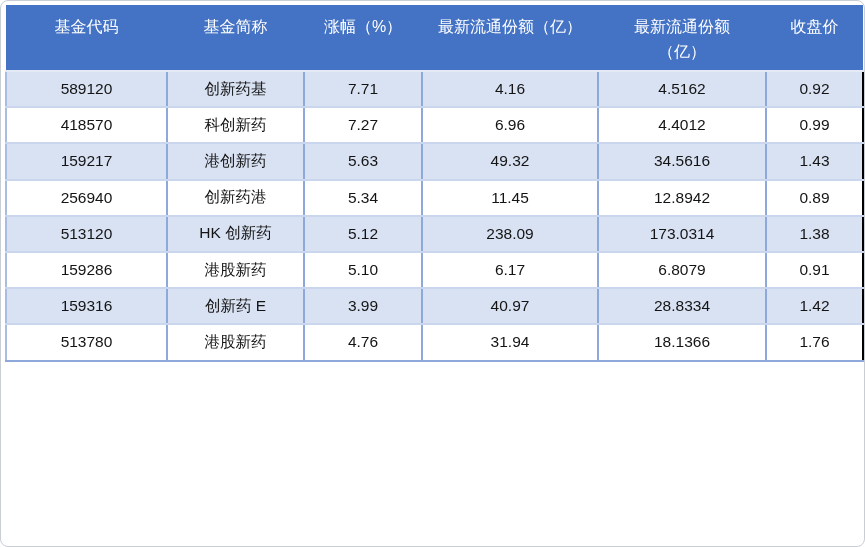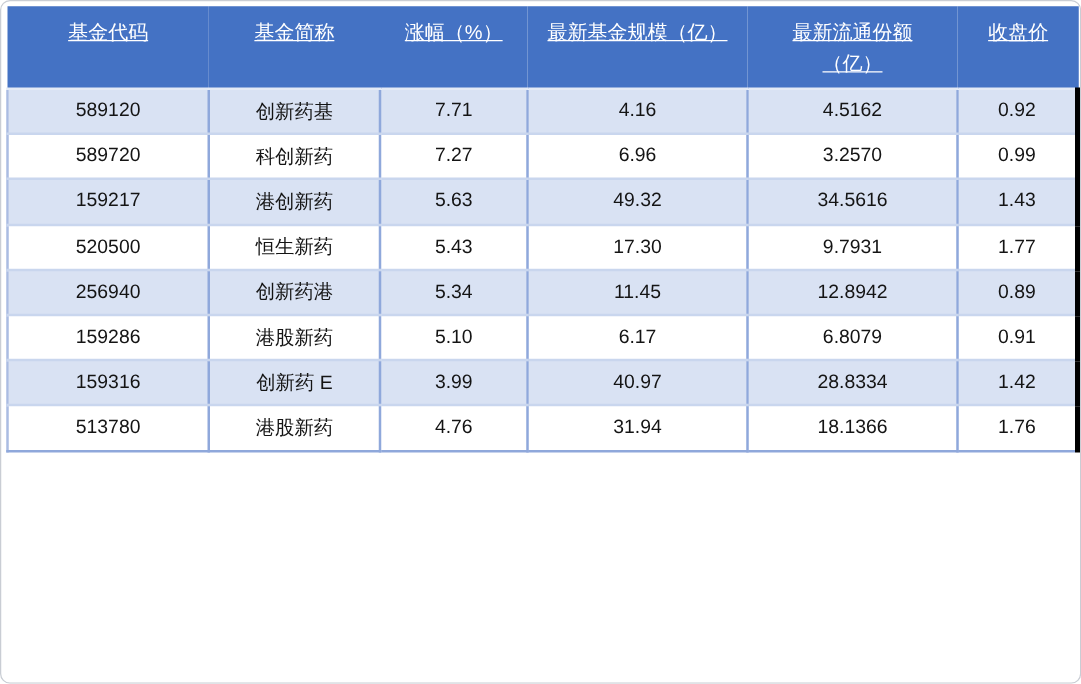--- a/index.html
+++ b/index.html
@@ -38,106 +38,105 @@
     background: #4472c4;
     color: #ffffff;
     font-size: 16px;
     font-weight: 400;
     text-align: center;
     vertical-align: top;
     padding-top: 10px;
     white-space: pre-line;
     line-height: 1.55;
     border-bottom: 2px solid #e3eaf6;
-    text-decoration: underline;
   }
   tbody td {
     height: 32.2px;
     text-align: center;
     vertical-align: middle;
     font-size: 15.5px;
     color: #141414;
     border-left: 2px solid #8fa8db;
     border-right: 2px solid #8fa8db;
     border-top: 2px solid #c9d6ee;
     border-bottom: 2px solid #c9d6ee;
     overflow: hidden;
     white-space: nowrap;
   }
   tbody tr:nth-child(odd) td { background: #d9e2f3; }
   tbody tr:nth-child(even) td { background: #ffffff; }
   tbody tr:last-child td { border-bottom: 2px solid #8fa8db; }
   tbody tr:first-child td { border-top: none; }
   tbody td:first-child { border-left: 2px solid #aabce2; }
-  tbody td:last-child { border-right: 6px solid #000000; }
+  tbody td:last-child { border-right: 2px solid #000000; }
 </style>
 </head>
 <body>
 
 <div class="page">
   <table class="fund-table">
     <colgroup>
       <col class="c0">
         <col class="c1">
         <col class="c2">
         <col class="c3">
         <col class="c4">
         <col class="c5">
     </colgroup>
     <thead>
       <tr>
         <th>基金代码</th>
         <th>基金简称</th>
         <th>涨幅（%）</th>
-        <th>最新基金规模（亿）</th>
+        <th>最新流通份额（亿）</th>
         <th>最新流通份额
 （亿）</th>
         <th>收盘价</th>
       </tr>
     </thead>
     <tbody>
       <tr>
         <td>589120</td>
         <td>创新药基</td>
         <td>7.71</td>
         <td>4.16</td>
         <td>4.5162</td>
         <td>0.92</td>
       </tr>
       <tr>
-        <td>589720</td>
+        <td>418570</td>
         <td>科创新药</td>
         <td>7.27</td>
         <td>6.96</td>
-        <td>3.2570</td>
+        <td>4.4012</td>
         <td>0.99</td>
       </tr>
       <tr>
         <td>159217</td>
         <td>港创新药</td>
         <td>5.63</td>
         <td>49.32</td>
         <td>34.5616</td>
         <td>1.43</td>
       </tr>
       <tr>
-        <td>520500</td>
-        <td>恒生新药</td>
-        <td>5.43</td>
-        <td>17.30</td>
-        <td>9.7931</td>
-        <td>1.77</td>
-      </tr>
-      <tr>
         <td>256940</td>
         <td>创新药港</td>
         <td>5.34</td>
         <td>11.45</td>
         <td>12.8942</td>
         <td>0.89</td>
+      </tr>
+      <tr>
+        <td>513120</td>
+        <td>HK 创新药</td>
+        <td>5.12</td>
+        <td>238.09</td>
+        <td>173.0314</td>
+        <td>1.38</td>
       </tr>
       <tr>
         <td>159286</td>
         <td>港股新药</td>
         <td>5.10</td>
         <td>6.17</td>
         <td>6.8079</td>
         <td>0.91</td>
       </tr>
       <tr>

